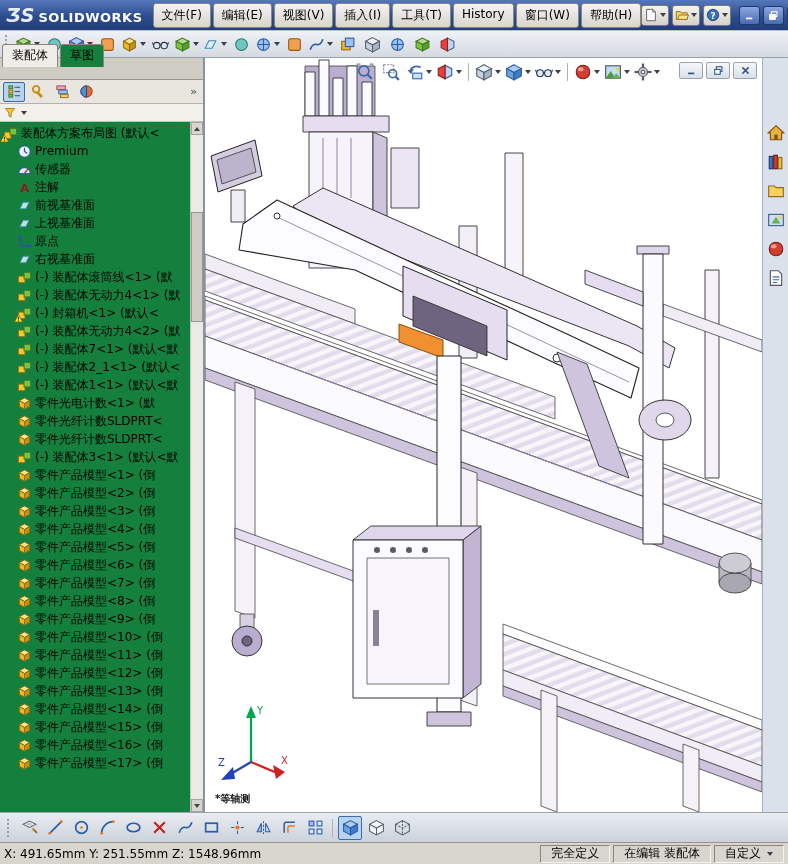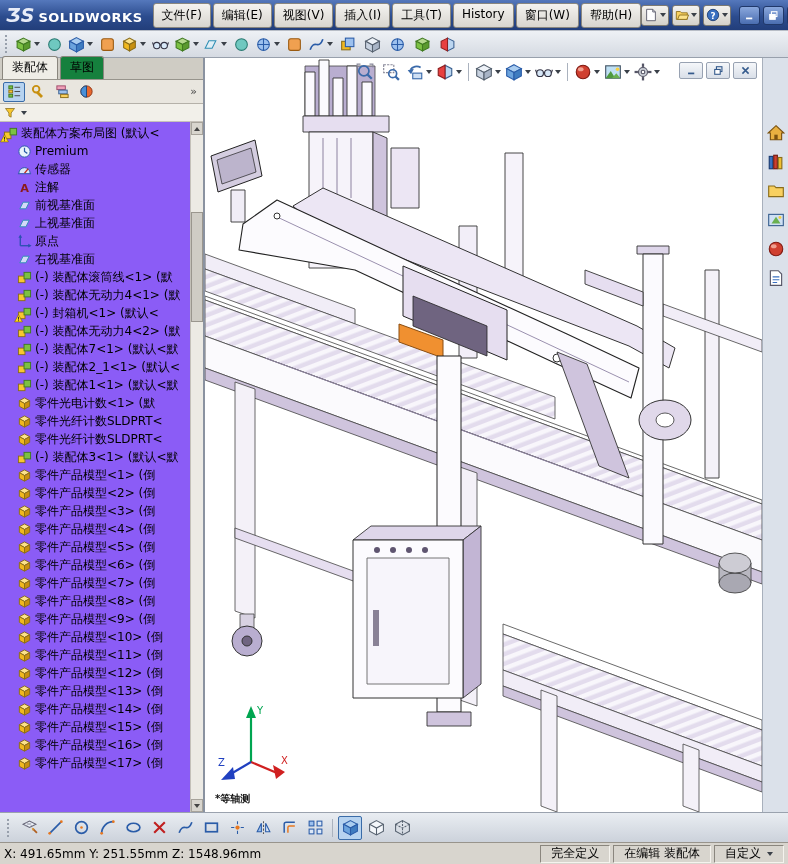--- a/index.html
+++ b/index.html
@@ -25,30 +25,30 @@
 #toolbar{height:28px;background:linear-gradient(#eef1f5,#d5dae2);border-top:1px solid #b8bdc6;border-bottom:1px solid #98a0ac;display:flex;align-items:center;padding:0 4px;gap:1px;}
 .handle{width:3px;height:18px;border-left:2px dotted #98a0ac;margin:0 5px 0 1px;}
 .tbtn{height:24px;min-width:24px;display:flex;align-items:center;justify-content:center;border-radius:2px;padding:0 1px;}
 .tbtn .ic{width:17px;height:17px;}
 .tbtn.on{background:#b7d3f0;border:1px solid #3a6ca8;}
 .chev{width:0;height:0;border-left:3px solid transparent;border-right:3px solid transparent;border-top:4px solid #3a4048;margin-left:2px;}
 .tsep{width:1px;height:18px;background:#aab2be;margin:0 3px;}
 
 #content{display:flex;height:754px;background:#fff;}
 #left-panel{width:205px;background:#e7e4dd;border-right:2px solid #8a92a0;display:flex;flex-direction:column;}
-#lp-tabs{height:22px;display:flex;align-items:flex-end;background:#cfccc4;padding:2px 2px 0;gap:2px;border-bottom:1px solid #97948c;}
+#lp-tabs{height:22px;display:flex;align-items:flex-end;background:#cfccc4;padding:2px 2px 12px;gap:2px;border-bottom:1px solid #97948c;}
 .lp-tab{padding:2px 9px 3px;border:1px solid #8a867e;border-bottom:none;border-radius:3px 3px 0 0;background:#15803d;white-space:nowrap;}
 .lp-tab.on{background:#efede7;}
 #lp-mgr{height:24px;display:flex;align-items:center;background:#e9e6df;padding:0 3px;gap:2px;border-bottom:1px solid #b5b1a9;}
 #lp-mgr .tbtn{height:20px;min-width:22px;}
 #lp-mgr .tbtn .ic{width:15px;height:15px;}
 .ovf{margin-left:auto;color:#444;font-size:11px;padding:0 3px;}
 #lp-filter{height:18px;display:flex;align-items:center;background:#f2f0ea;border-bottom:1px solid #c6c2ba;padding:0 4px;gap:3px;}
 #lp-filter .ic{width:12px;height:12px;}
-#tree-wrap{flex:1;position:relative;background:#8b5cf6;}
+#tree-wrap{flex:1;position:relative;background:#15803d;}
 #tree{position:absolute;top:0;left:0;right:13px;bottom:0;overflow:hidden;padding-top:2px;}
 .trow{display:flex;align-items:center;height:18px;padding-left:17px;white-space:nowrap;}
 .trow.top{padding-left:3px;}
 .icw{position:relative;width:15px;height:15px;margin-right:3px;flex:0 0 auto;}
 .icw .ic{width:15px;height:15px;}
 .icw .wic{position:absolute;left:-3px;bottom:-2px;width:9px;height:9px;}
 .tlabel{overflow:hidden;}
 #vscroll{position:absolute;top:0;right:0;bottom:0;width:13px;background:#eceae4;border-left:1px solid #c3c0b8;}
 .sbtn{height:13px;background:#d8d5ce;border:1px solid #a7a39b;display:flex;align-items:center;justify-content:center;}
 .sbtn.up{position:absolute;top:0;left:0;right:0;}

